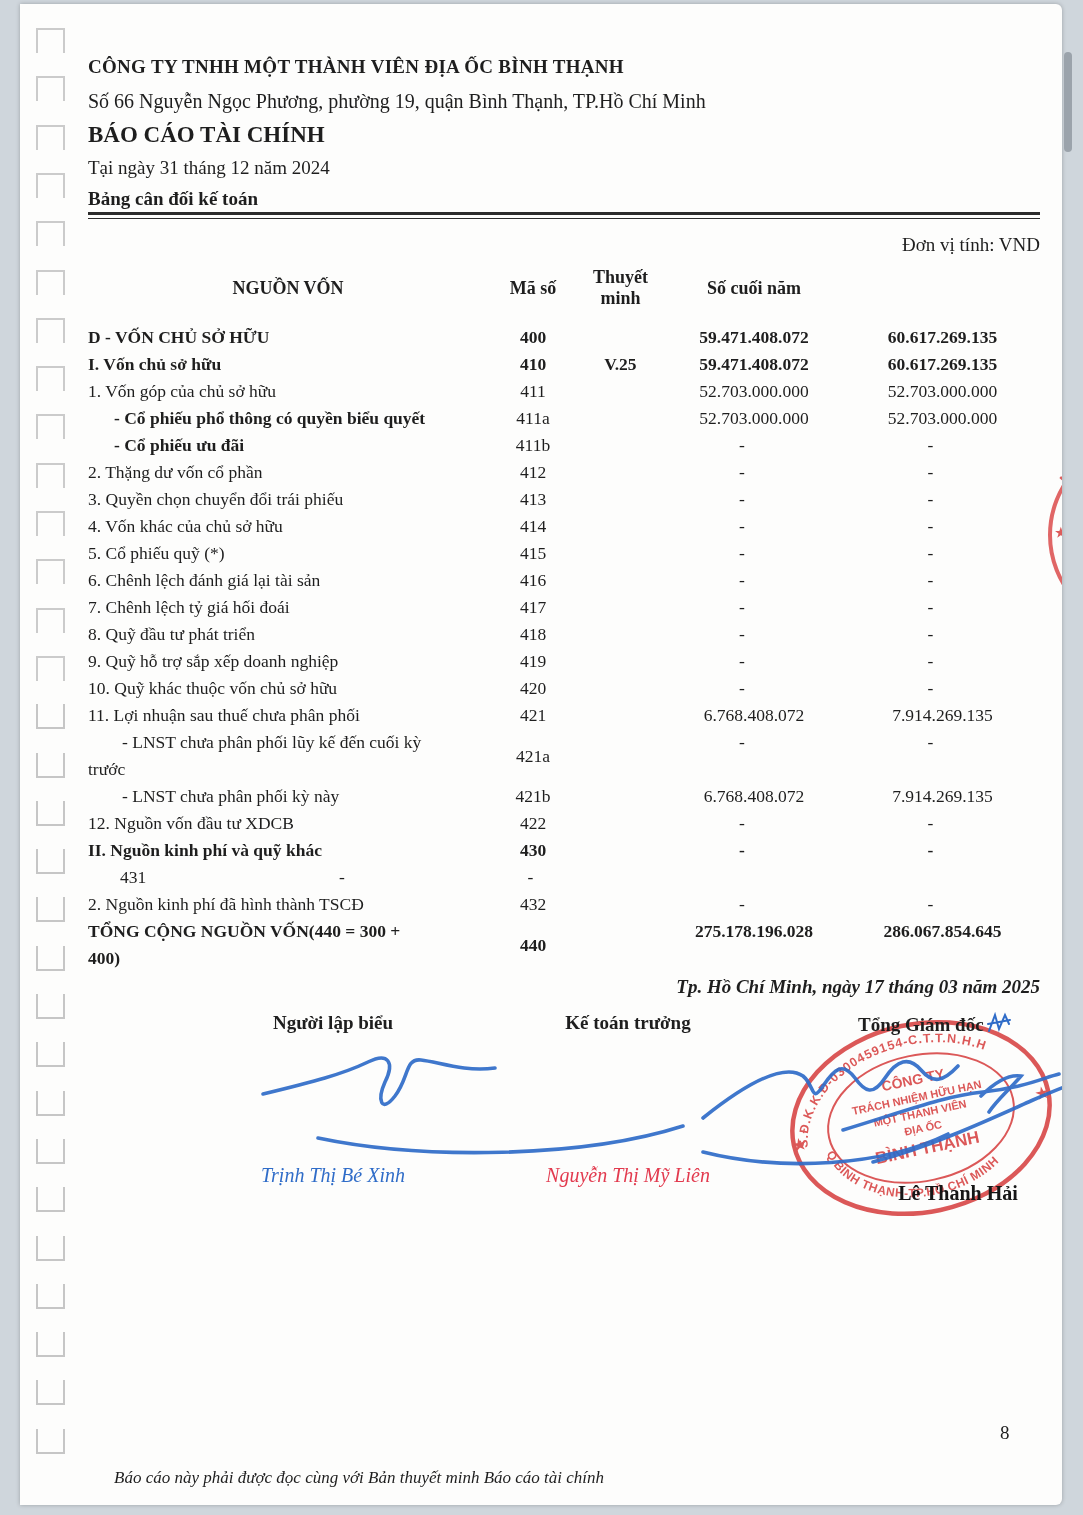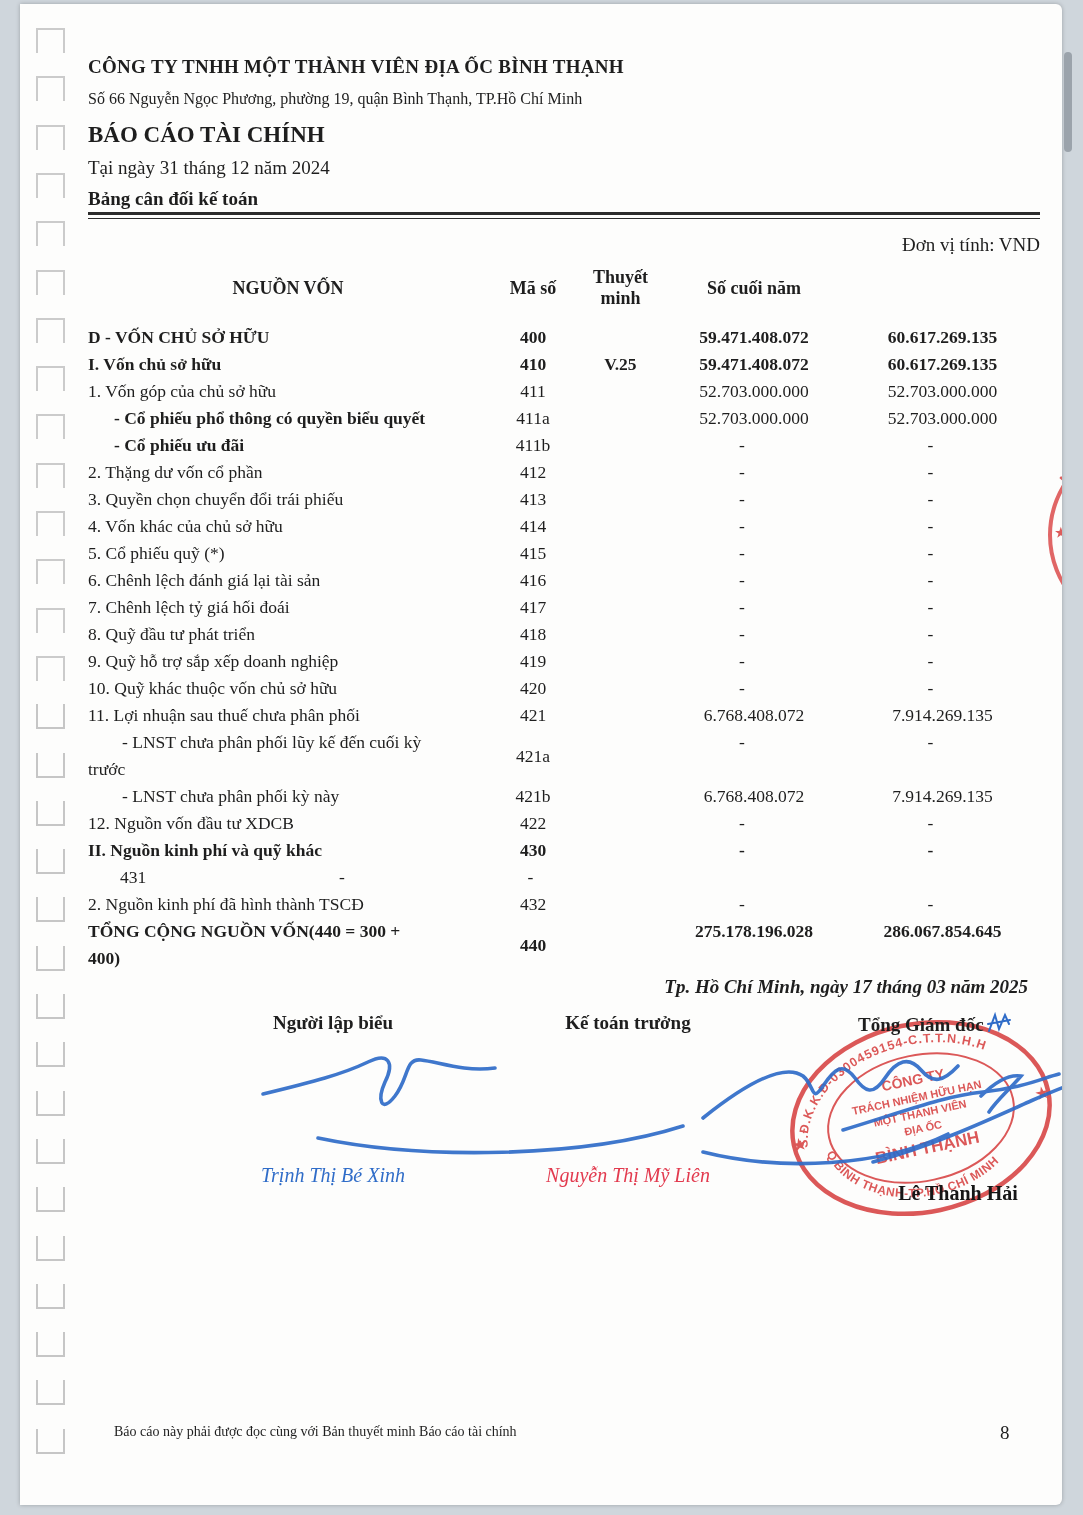--- a/index.html
+++ b/index.html
@@ -15,21 +15,21 @@
     box-shadow:0 0 4px rgba(0,0,0,.25);
     border-radius:0 6px 6px 0;
   }
   
   .bind-mark{position:absolute;left:16px;width:25px;height:23px;}
   .bind-mark.up{border-left:2px solid #cbcbcb;border-right:2px solid #cbcbcb;border-top:2px solid #cbcbcb;}
   .bind-mark.down{border-left:2px solid #c6c6c6;border-right:2px solid #c6c6c6;border-bottom:2px solid #c6c6c6;}
   .content{position:absolute;left:68px;top:0;width:952px;height:1501px;}
   .abs{position:absolute;}
   .company{top:52px;left:0;font-weight:bold;font-size:19px;letter-spacing:.3px;}
-  .address{top:86px;left:0;font-size:16px;}
+  .address{top:86px;left:0;font-size:20px;}
   .rtitle{top:118px;left:0;font-weight:bold;font-size:23px;}
   .rdate{top:153px;left:0;font-size:19px;}
   .stitle{top:184px;left:0;font-weight:bold;font-size:19px;}
   .rule{top:208px;left:0;width:100%;height:3px;border-top:3px solid #2b2b2b;border-bottom:1px solid #2b2b2b;}
   .unit{top:230px;right:0;font-size:19px;}
   
   .thead{top:254px;left:0;width:952px;display:flex;font-weight:bold;font-size:18px;text-align:center;}
   .th-name{width:400px;padding-top:20px;}
   .th-code{width:90px;padding-top:20px;}
   .th-note{width:85px;line-height:21px;padding-top:9px;}
@@ -42,34 +42,34 @@
   .c-label .l2{padding-left:0;}
   .c-label.ind1 .l1{padding-left:26px;font-weight:bold;}
   .c-label.ind2 .l1{padding-left:34px;}
   .c-code{width:90px;text-align:center;align-self:center;}
   .c-note{width:85px;text-align:center;font-weight:bold;}
   .c-val{width:182px;text-align:center;}
   .c-val.last{width:195px;}
   .c-val.dash{padding-right:24px;width:158px;}
   .c-val.last.dash{width:171px;}
   
-  .pdate{top:972px;right:12px;font-size:19px;font-weight:bold;font-style:italic;}
+  .pdate{top:972px;right:0;font-size:19px;font-weight:bold;font-style:italic;}
   .role{top:1008px;font-size:19px;font-weight:bold;z-index:5;}
   .role.r1{left:120px;width:250px;text-align:center;}
   .role.r2{left:410px;width:260px;text-align:center;}
   .role.r3{left:770px;width:190px;text-align:left;white-space:nowrap;}
   .initial-mark{display:inline-block;vertical-align:-3px;margin-left:2px;}
   .sname{top:1160px;font-size:20px;font-style:italic;z-index:6;}
   .sname.n1{left:120px;width:250px;text-align:center;color:#2f6cc8;}
   .sname.n2{left:410px;width:260px;text-align:center;color:#e23a4e;}
   .sname.n3{left:770px;width:200px;text-align:center;color:#161616;font-style:normal;font-weight:bold;top:1178px;}
   .stamp-main{top:1014px;left:688px;z-index:3;}
   .sig-overlay{top:1030px;left:55px;z-index:4;pointer-events:none;}
   .edge-stamp{position:absolute;top:428px;left:995px;width:47px;height:210px;overflow:hidden;}
-  .note{top:1420px;left:26px;font-size:14px;}
+  .note{top:1464px;left:26px;font-size:17px;font-style:italic;}
   .pagenum{top:1418px;left:912px;font-size:19px;}
   .scroll-thumb{position:absolute;left:1064px;top:52px;width:8px;height:100px;background:#9ba3ab;border-radius:4px;z-index:10;}
 </style>
 </head>
 <body>
 
 <div class="page">
   <div id="bind-col">
       <div class="bind-mark up" style="top: 24px;"></div>
       <div class="bind-mark up" style="top: 72.3px;"></div>

